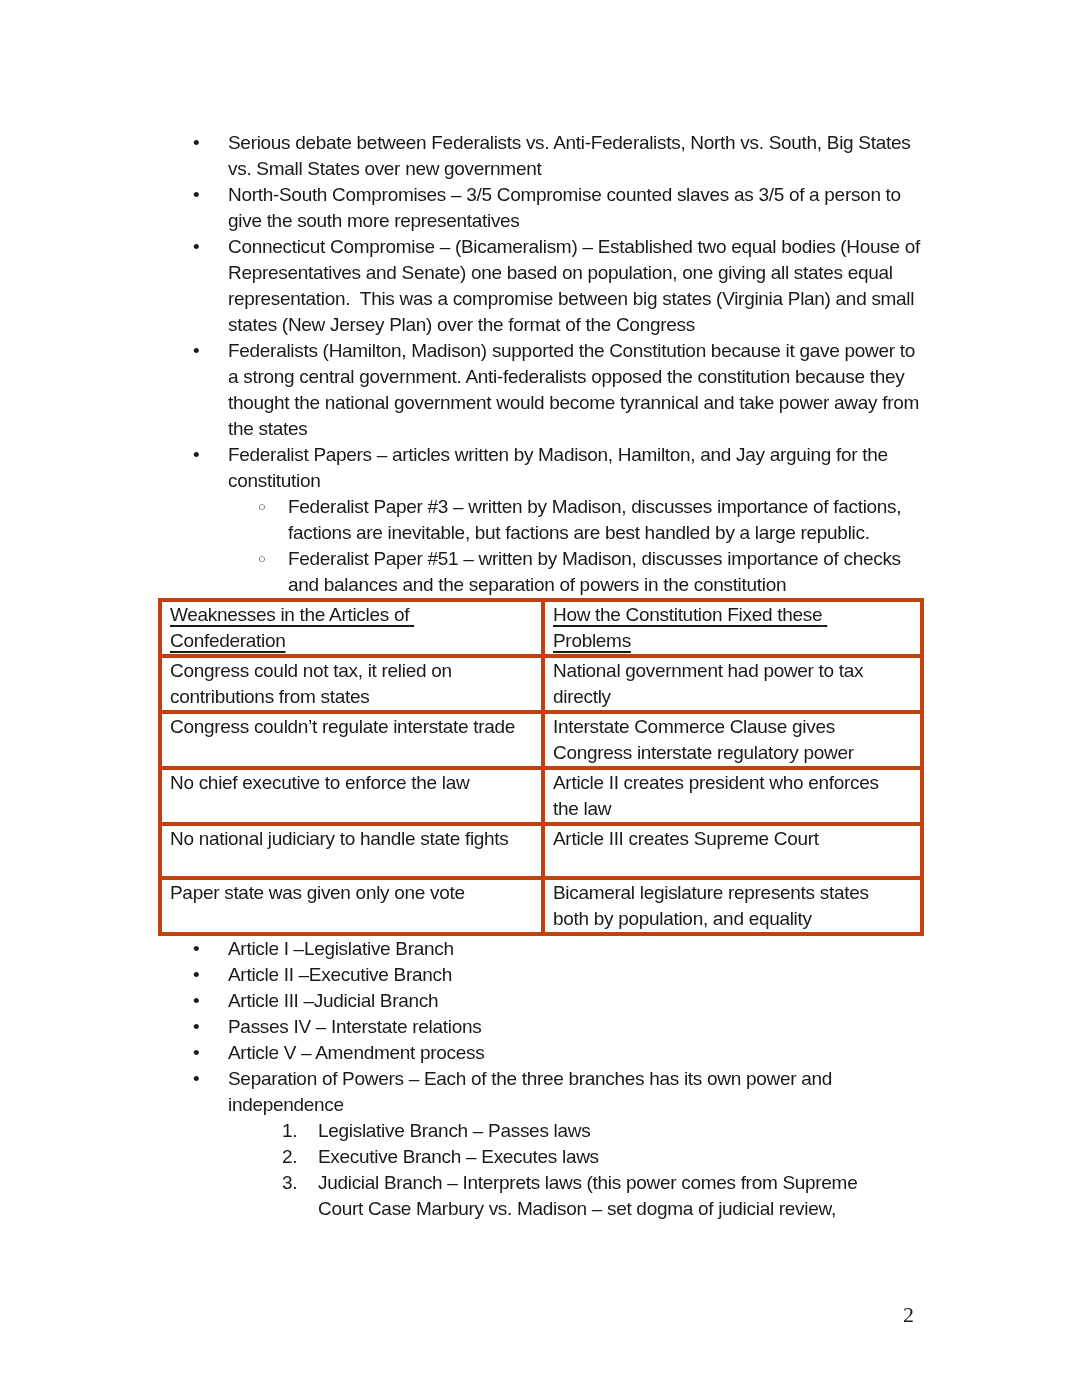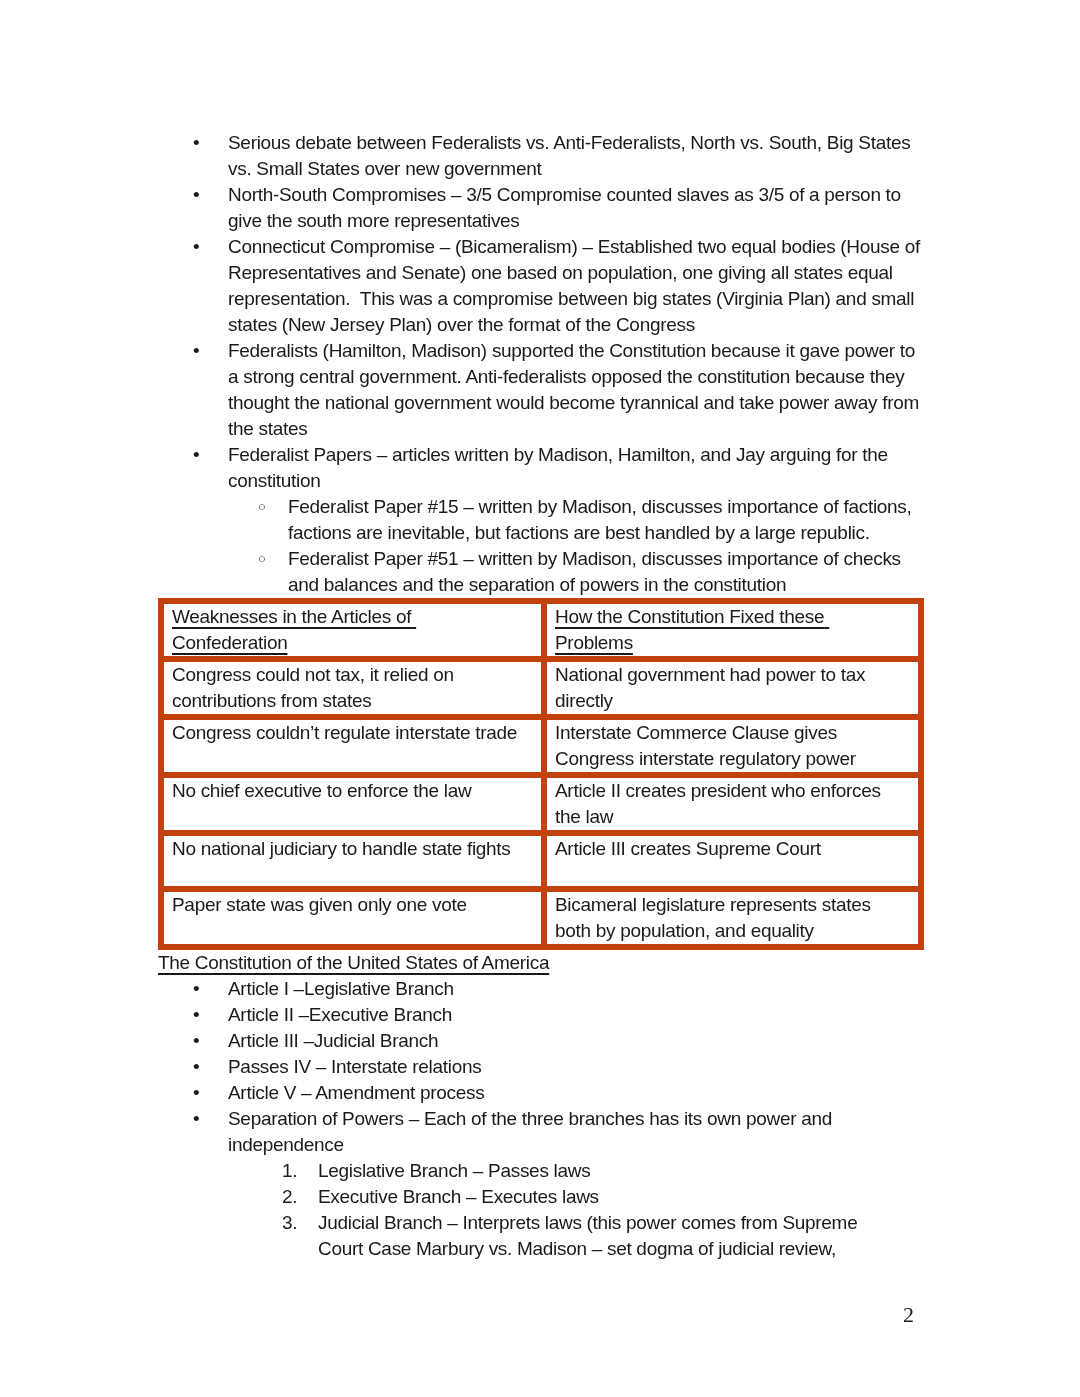--- a/index.html
+++ b/index.html
@@ -16,21 +16,21 @@
 
   .li1 { position:relative; padding-left:70px; }
   .li1 > .marker { position:absolute; left:35px; top:0; }
   .li2 { position:relative; padding-left:130px; }
   .li2 > .marker { position:absolute; left:100px; top:0; font-size:13px; }
   .lin { position:relative; padding-left:160px; padding-right:20px; }
   .lin > .num { position:absolute; left:124px; top:0; }
 
   table.cmp { border-collapse:collapse; table-layout:fixed; width:766px; }
   table.cmp td {
-    border:6px solid #c2410c; vertical-align:top;
+    border:4px solid #c2410c; vertical-align:top;
     padding:0 16px 0 8px; height:50px;
   }
   .heading { margin:0; }
   .page-num {
     position:absolute; left:903px; top:1302px;
     font-family:"Liberation Serif","DejaVu Serif",serif;
     font-size:22px; letter-spacing:0; line-height:26px;
   }
 </style>
 </head>
@@ -38,21 +38,21 @@
 
 <div class="page">
   <div class="doc">
 
     <div class="li1 rich"><span class="marker">•</span><span>Serious debate between Federalists vs. Anti-Federalists, North vs. South, Big States vs. Small States over new government</span></div>
     <div class="li1 rich"><span class="marker">•</span><span>North-South Compromises </span><span class="b">– 3/5 Compromise</span><span> counted slaves as 3/5 of a person to give the south more representatives</span></div>
     <div class="li1 rich"><span class="marker">•</span><span class="b">Connecticut Compromise – (Bicameralism) –</span><span> Established two equal bodies (House of Representatives and Senate) one based on population, one giving all states equal representation.  This was a compromise between big states (</span><span class="b">Virginia Plan</span><span>) and small states (</span><span class="b">New Jersey Plan</span><span>) over the format of the Congress</span></div>
     <div class="li1 rich"><span class="marker">•</span><span class="b">Federalists</span><span> (Hamilton, Madison) supported the Constitution because it gave power to a strong central government. </span><span class="b">Anti-federalists</span><span> opposed the constitution because they thought the national government would become tyrannical and take power away from the states</span></div>
     <div class="li1 rich"><span class="marker">•</span><span class="b">Federalist Papers –</span><span> articles written by Madison, Hamilton, and Jay arguing for the constitution</span></div>
 
-    <div class="li2 rich"><span class="marker">○</span><span class="b">Federalist Paper #15 –</span><span> written by Madison, discusses importance of factions, factions are inevitable, but factions are best handled by a large republic.</span></div>
+    <div class="li2 rich"><span class="marker">○</span><span class="b">Federalist Paper #3 –</span><span> written by Madison, discusses importance of factions, factions are inevitable, but factions are best handled by a large republic.</span></div>
     <div class="li2 rich"><span class="marker">○</span><span class="b">Federalist Paper #51 –</span><span> written by Madison, discusses importance of checks and balances and the separation of powers in the constitution</span></div>
 
     <table class="cmp">
       <colgroup>
           <col style="width:383px">
           <col>
         </colgroup>
       <tbody>
         <tr>
             <td class="rich"><span class="u">Weaknesses in the Articles of Confederation</span></td>
@@ -74,21 +74,20 @@
             <td class="rich"><span>No national judiciary to handle state fights</span></td>
             <td class="rich"><span>Article III creates </span><span class="b">Supreme Court</span></td>
           </tr>
         <tr>
             <td class="rich"><span>Paper state was given only one vote</span></td>
             <td class="rich"><span>Bicameral legislature represents states both by population, and equality</span></td>
           </tr>
       </tbody>
     </table>
 
-    <div class="heading rich"><span class="u">The Constitution of the United States of America</span></div>
 
     <div class="li1 rich"><span class="marker">•</span><span>Article I –Legislative Branch</span></div>
     <div class="li1 rich"><span class="marker">•</span><span>Article II –Executive Branch</span></div>
     <div class="li1 rich"><span class="marker">•</span><span>Article III –Judicial Branch</span></div>
     <div class="li1 rich"><span class="marker">•</span><span>Passes IV – Interstate relations</span></div>
     <div class="li1 rich"><span class="marker">•</span><span>Article V – Amendment process</span></div>
     <div class="li1 rich"><span class="marker">•</span><span class="b">Separation of Powers</span><span> – Each of the three branches has its own power and independence</span></div>
 
     <div class="lin rich"><span class="num">1.</span><span>Legislative Branch – Passes laws</span></div>
     <div class="lin rich"><span class="num">2.</span><span>Executive Branch – Executes laws</span></div>

